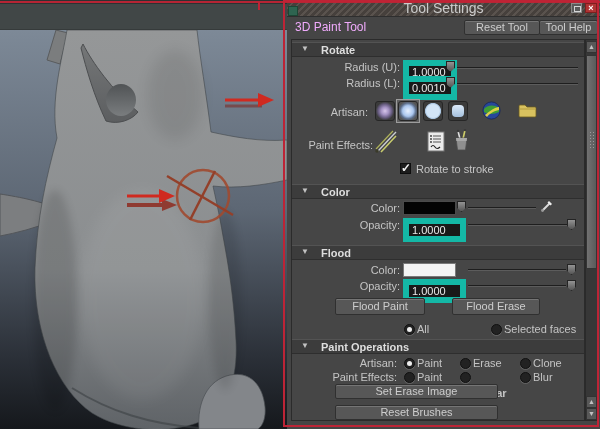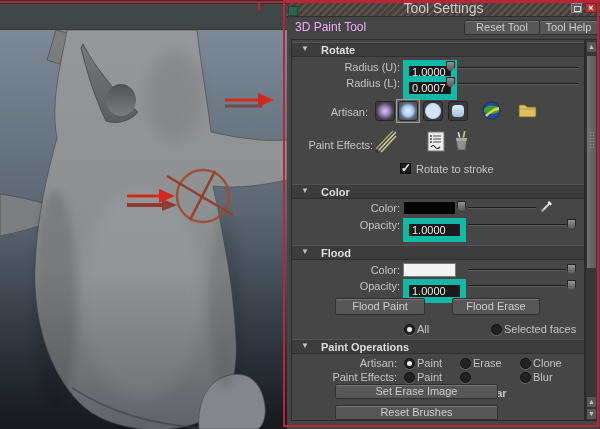--- a/index.html
+++ b/index.html
@@ -165,21 +165,21 @@
 
     <div class="sec-hdr" style="top:42px;">
       <span class="tri">▼</span>
       <span class="sec-title">Rotate</span>
     </div>
     <div class="lbl" style="left:8px;top:61px;width:105px;">Radius (U):</div>
     <div class="val-field" style="left:116px;top:60px;width:36px;">1.0000</div>
     <div class="handle" style="left:159px;top:61px;"></div>
     <div class="groove" style="left:170px;top:67px;width:121px;"></div>
     <div class="lbl" style="left:8px;top:77px;width:105px;">Radius (L):</div>
-    <div class="val-field" style="left:116px;top:76px;width:36px;">0.0007</div>
+    <div class="val-field" style="left:116px;top:76px;width:36px;">0.0010</div>
     <div class="handle" style="left:159px;top:77px;"></div>
     <div class="groove" style="left:170px;top:83px;width:121px;"></div>
 
     <div class="lbl" style="left:8px;top:106px;width:73px;">Artisan:</div>
     <div class="icon-btn soft-purple" style="left:88px;top:101px;"></div>
     <div class="sel-box"></div>
     <div class="icon-btn soft-blue" style="left:111px;top:101px;"></div>
     <div class="icon-btn solid-circle" style="left:136px;top:101px;"></div>
     <div class="icon-btn square-brush" style="left:161px;top:101px;"></div>
     <svg class="svgicon" style="left:195px;top:101px;" width="19" height="19" viewBox="0 0 19 19">

